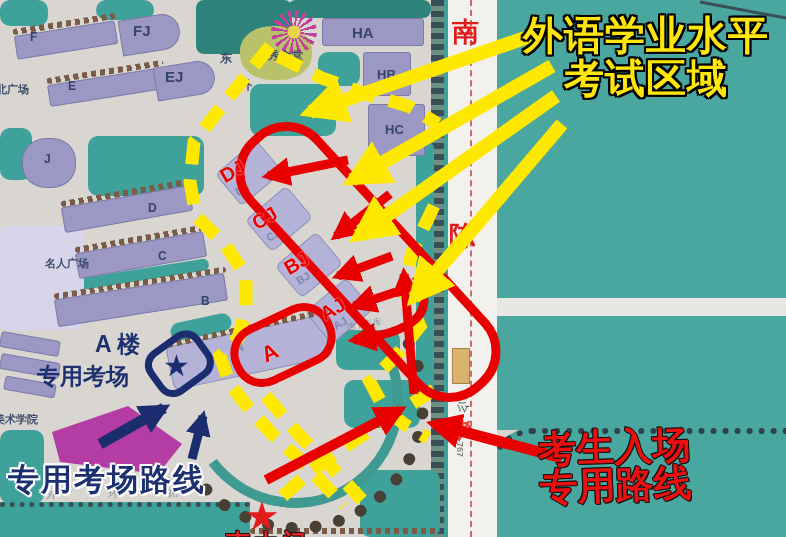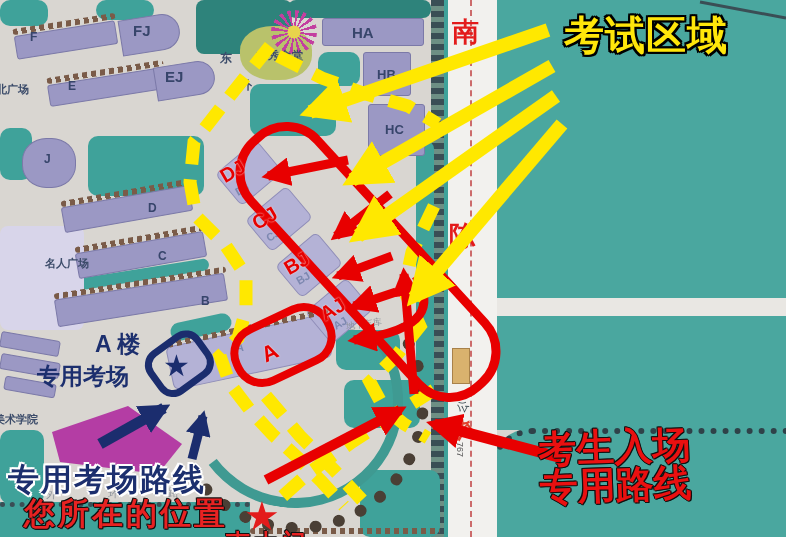--- a/index.html
+++ b/index.html
@@ -209,27 +209,27 @@
     </g>
 
     <rect x="151" y="341" width="57" height="46" rx="14" fill="none" stroke="#1b2d6e" stroke-width="7" transform="rotate(-36 179 364)"></rect>
     <line x1="100" y1="444" x2="164" y2="408" stroke="#1b2d6e" stroke-width="11" marker-end="url(#arrN)"></line>
     <line x1="192" y1="459" x2="203" y2="416" stroke="#1b2d6e" stroke-width="9" marker-end="url(#arrN)"></line>
     <text x="163" y="376" font-size="30" fill="#1b2d6e">★</text>
     <text x="244" y="530" font-size="40" fill="#e31b1b">★</text>
   </svg>
 
   <div id="title" class="outline-black">
+    <div>外语学业水平</div>
     <div>考试区域</div>
   </div>
 
   <div id="entrance" class="outline-thin">
     <div>考生入场</div>
     <div>专用路线</div>
   </div>
 
   <span id="examroom" class="abs" style="left:95px;top:329px;">A 楼</span>
   <span class="abs" style="left:37px;top:361px;z-index:6;color:#1c2f6e;font-weight:bold;font-size:23px;">专用考场</span>
 
   <span id="examroute" class="outline-white">专用考场路线</span>
-  <span id="youare" class="outline-thin">您所在的位置</span>
   <span id="southgate" class="outline-thin">南大门</span>
 </div>
 
 </body></html>

